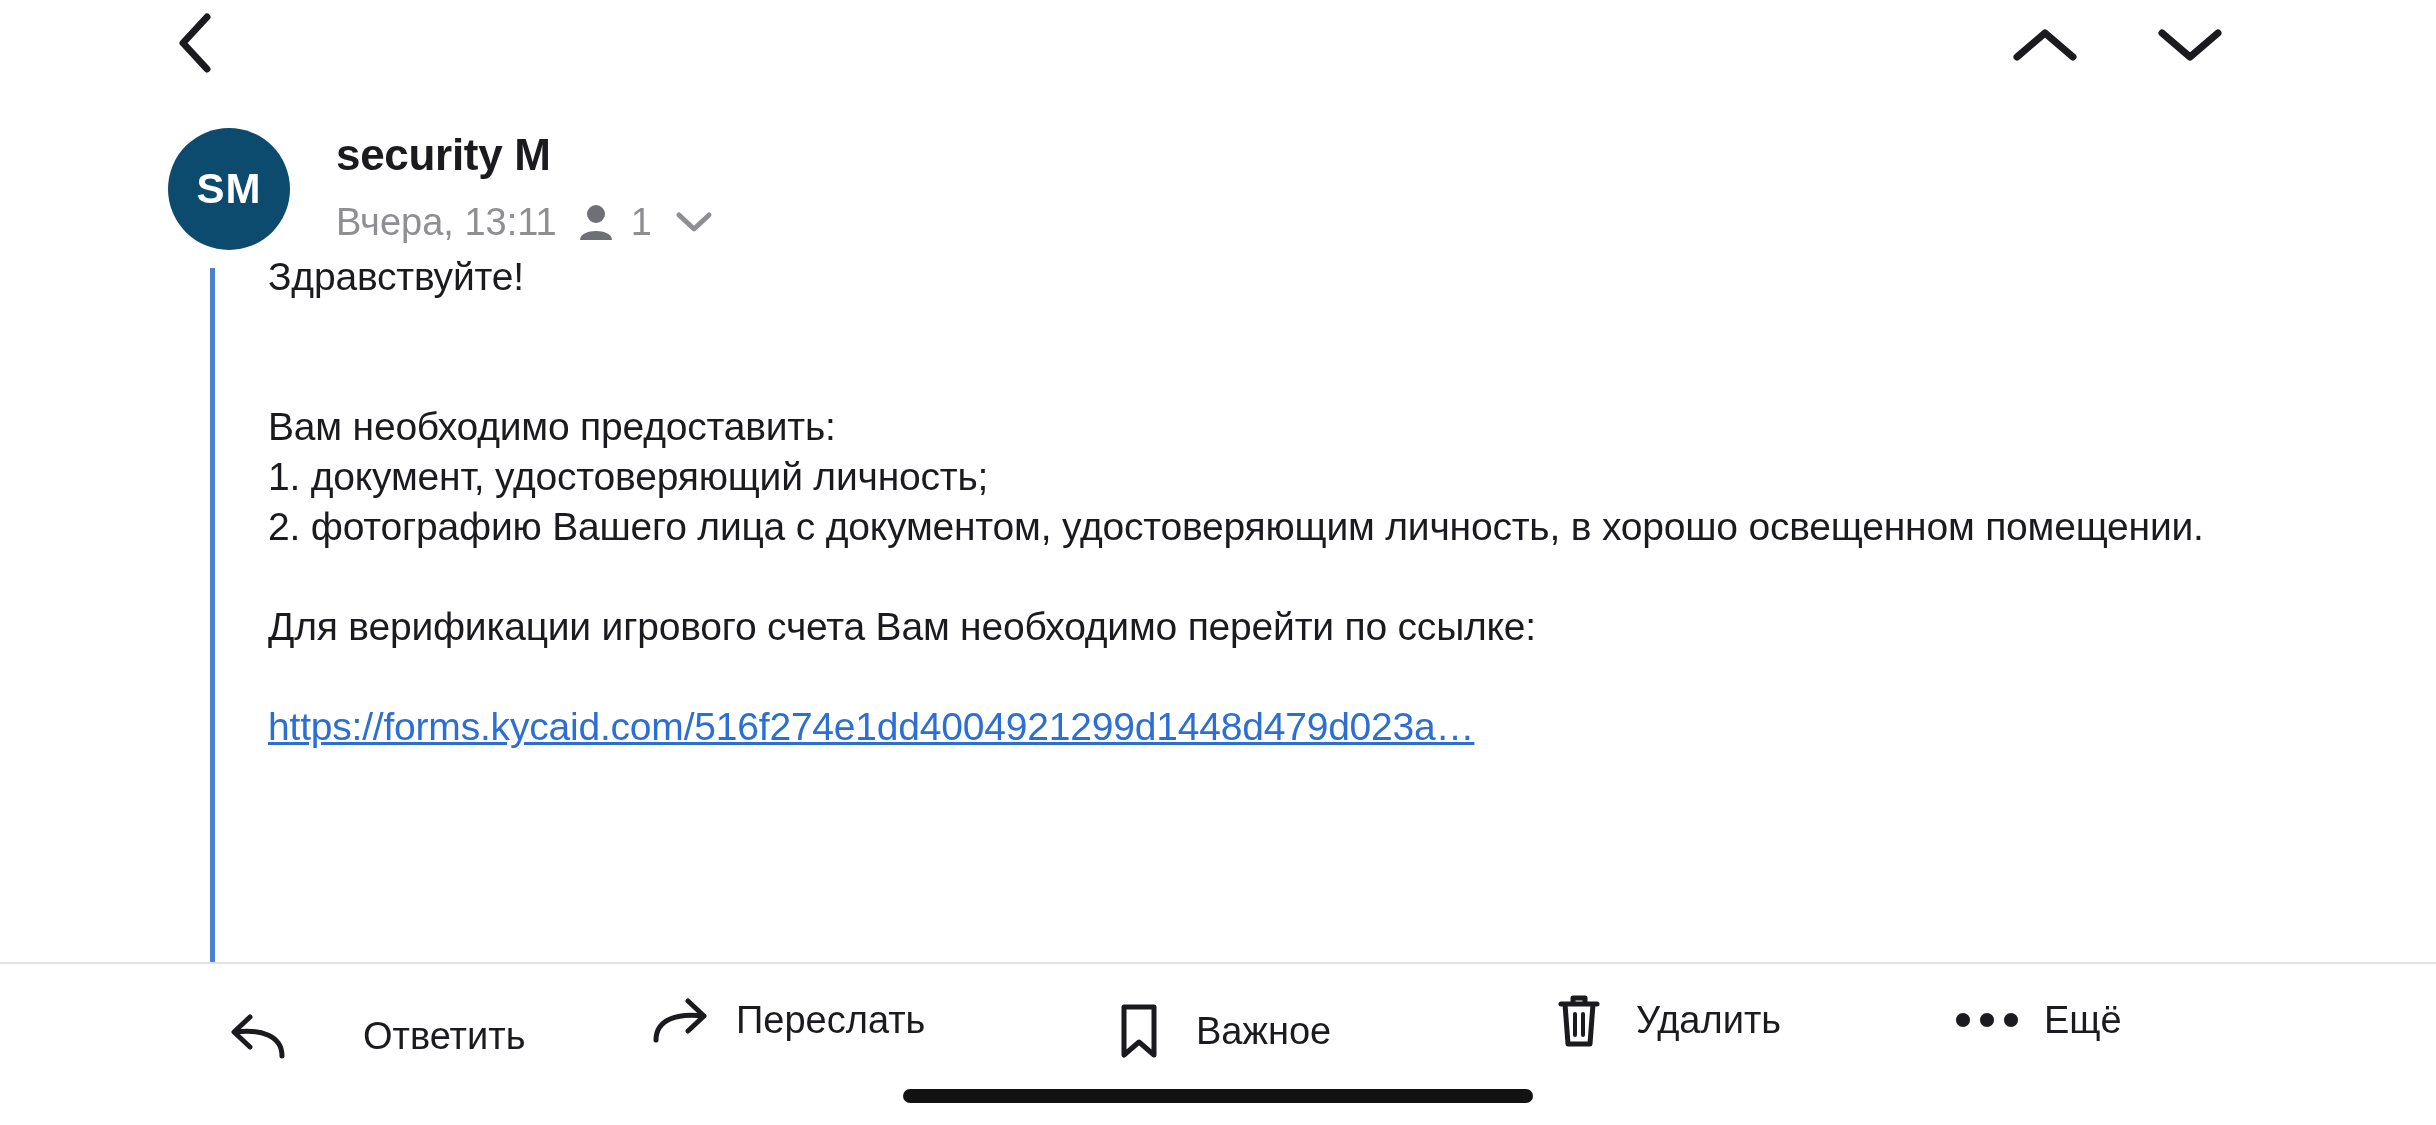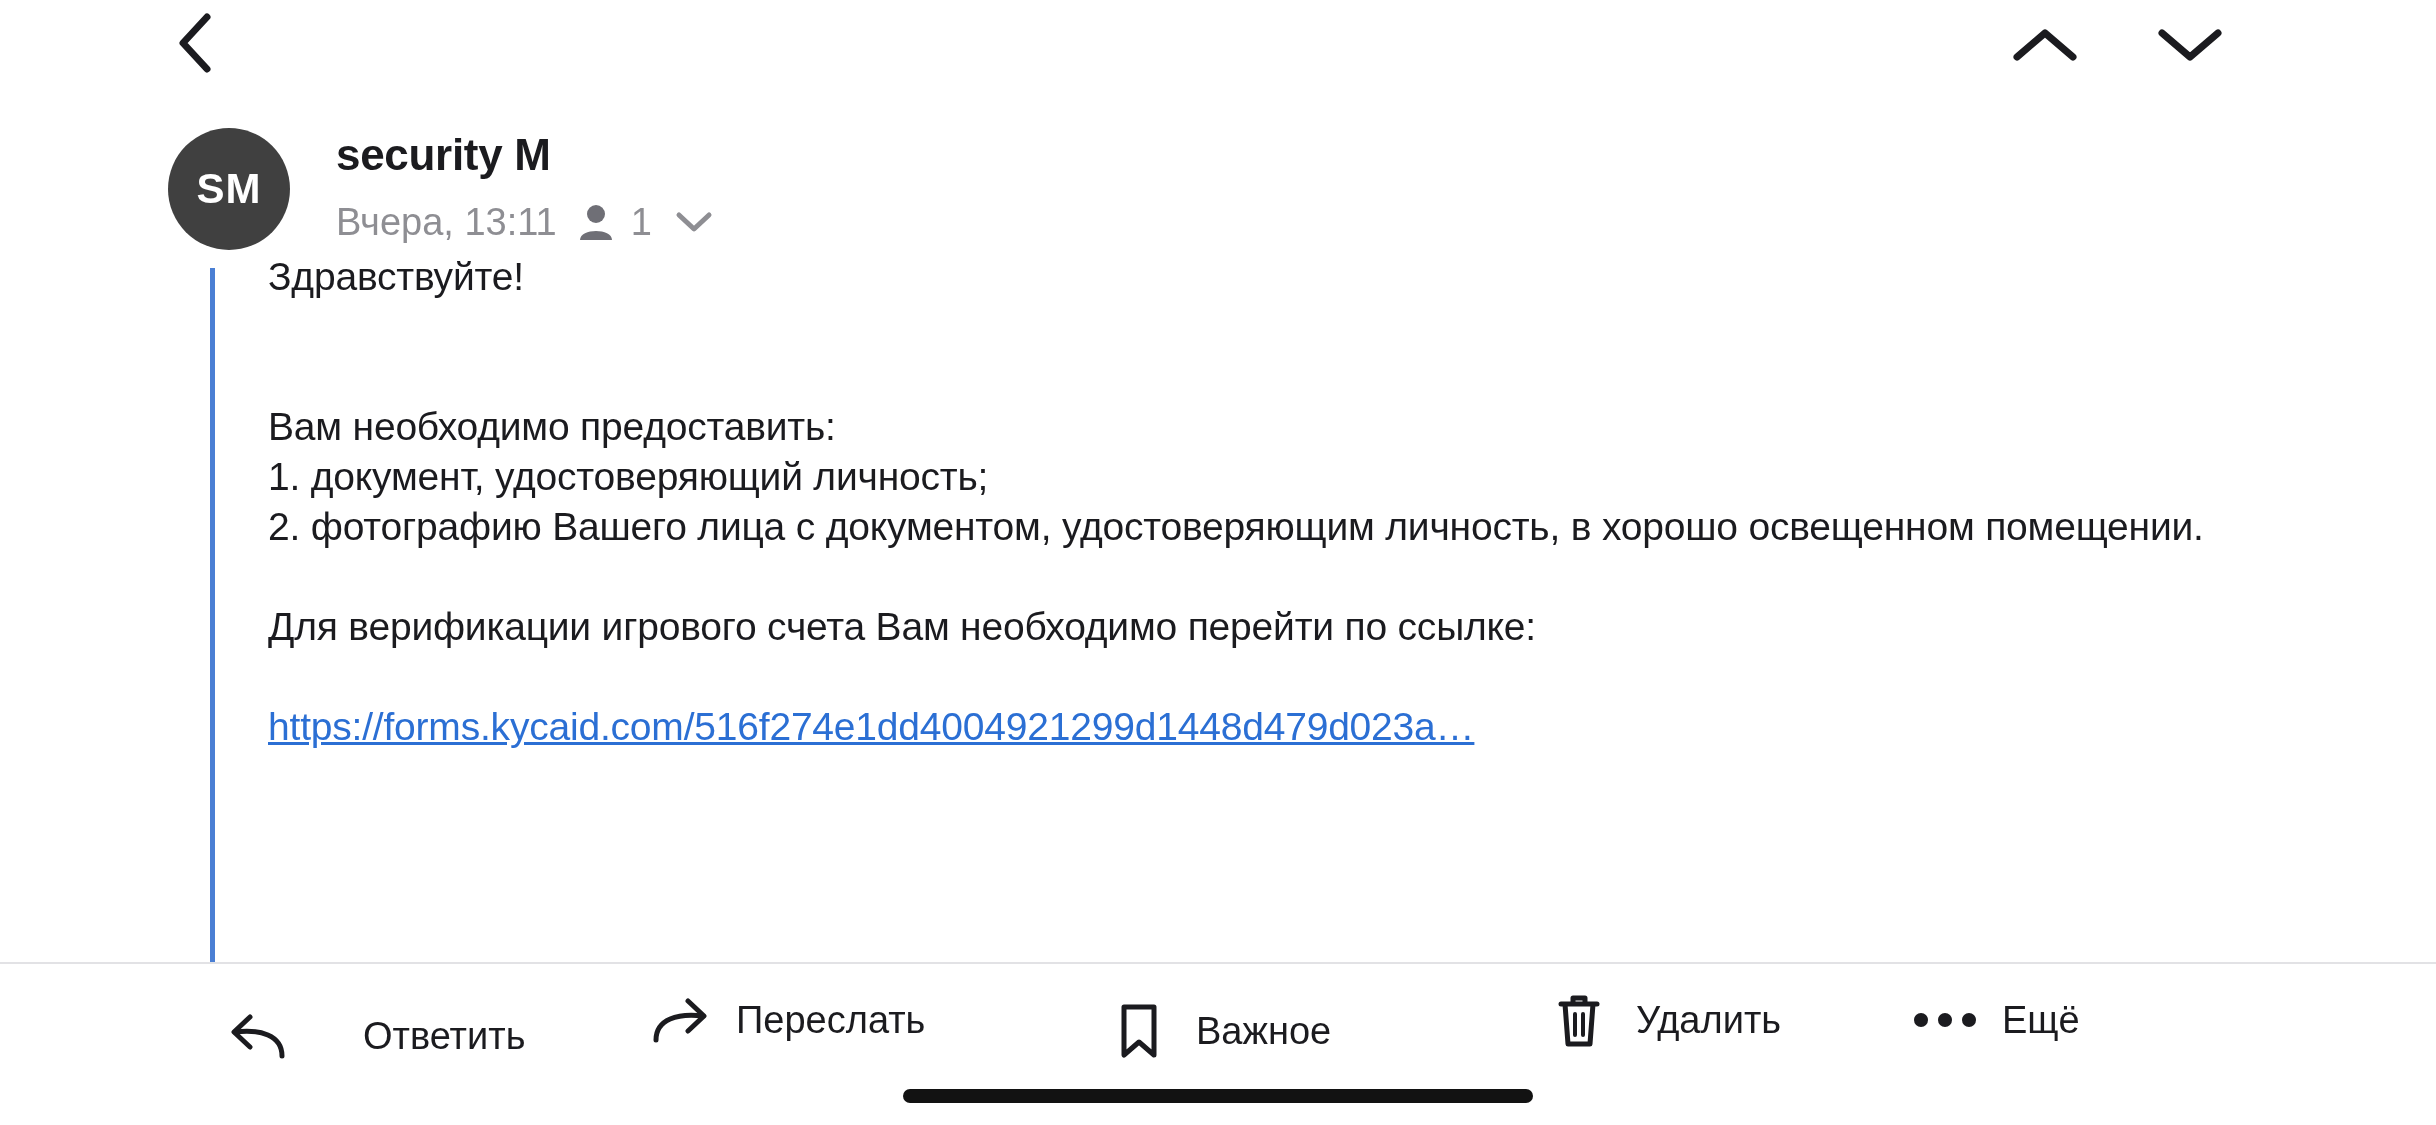--- a/index.html
+++ b/index.html
@@ -57,21 +57,21 @@
   }
 
   
   .avatar {
     position: absolute;
     left: 168px;
     top: 128px;
     width: 122px;
     height: 122px;
     border-radius: 50%;
-    background: #404040;
+    background: #0c4a6e;
     color: #ffffff;
     display: flex;
     align-items: center;
     justify-content: center;
     font-size: 42px;
     font-weight: 700;
     letter-spacing: 1px;
   }
   .sender-name {
     position: absolute;
@@ -164,21 +164,21 @@
   }
   .tool .tlabel {
     margin-left: 26px;
     font-size: 38px;
     color: #1b1b1f;
   }
   .tool-reply   { left: 228px; top: 996px; gap: 47px; }
   .tool-forward { left: 648px; top: 980px; }
   .tool-flag    { left: 1108px; top: 991px; }
   .tool-delete  { left: 1548px; top: 980px; }
-  .tool-more    { left: 1914px; top: 980px; }
+  .tool-more    { left: 1956px; top: 980px; }
 
   .dots {
     display: flex;
     align-items: center;
     gap: 10px;
   }
   .dots span {
     width: 14px;
     height: 14px;
     border-radius: 50%;

